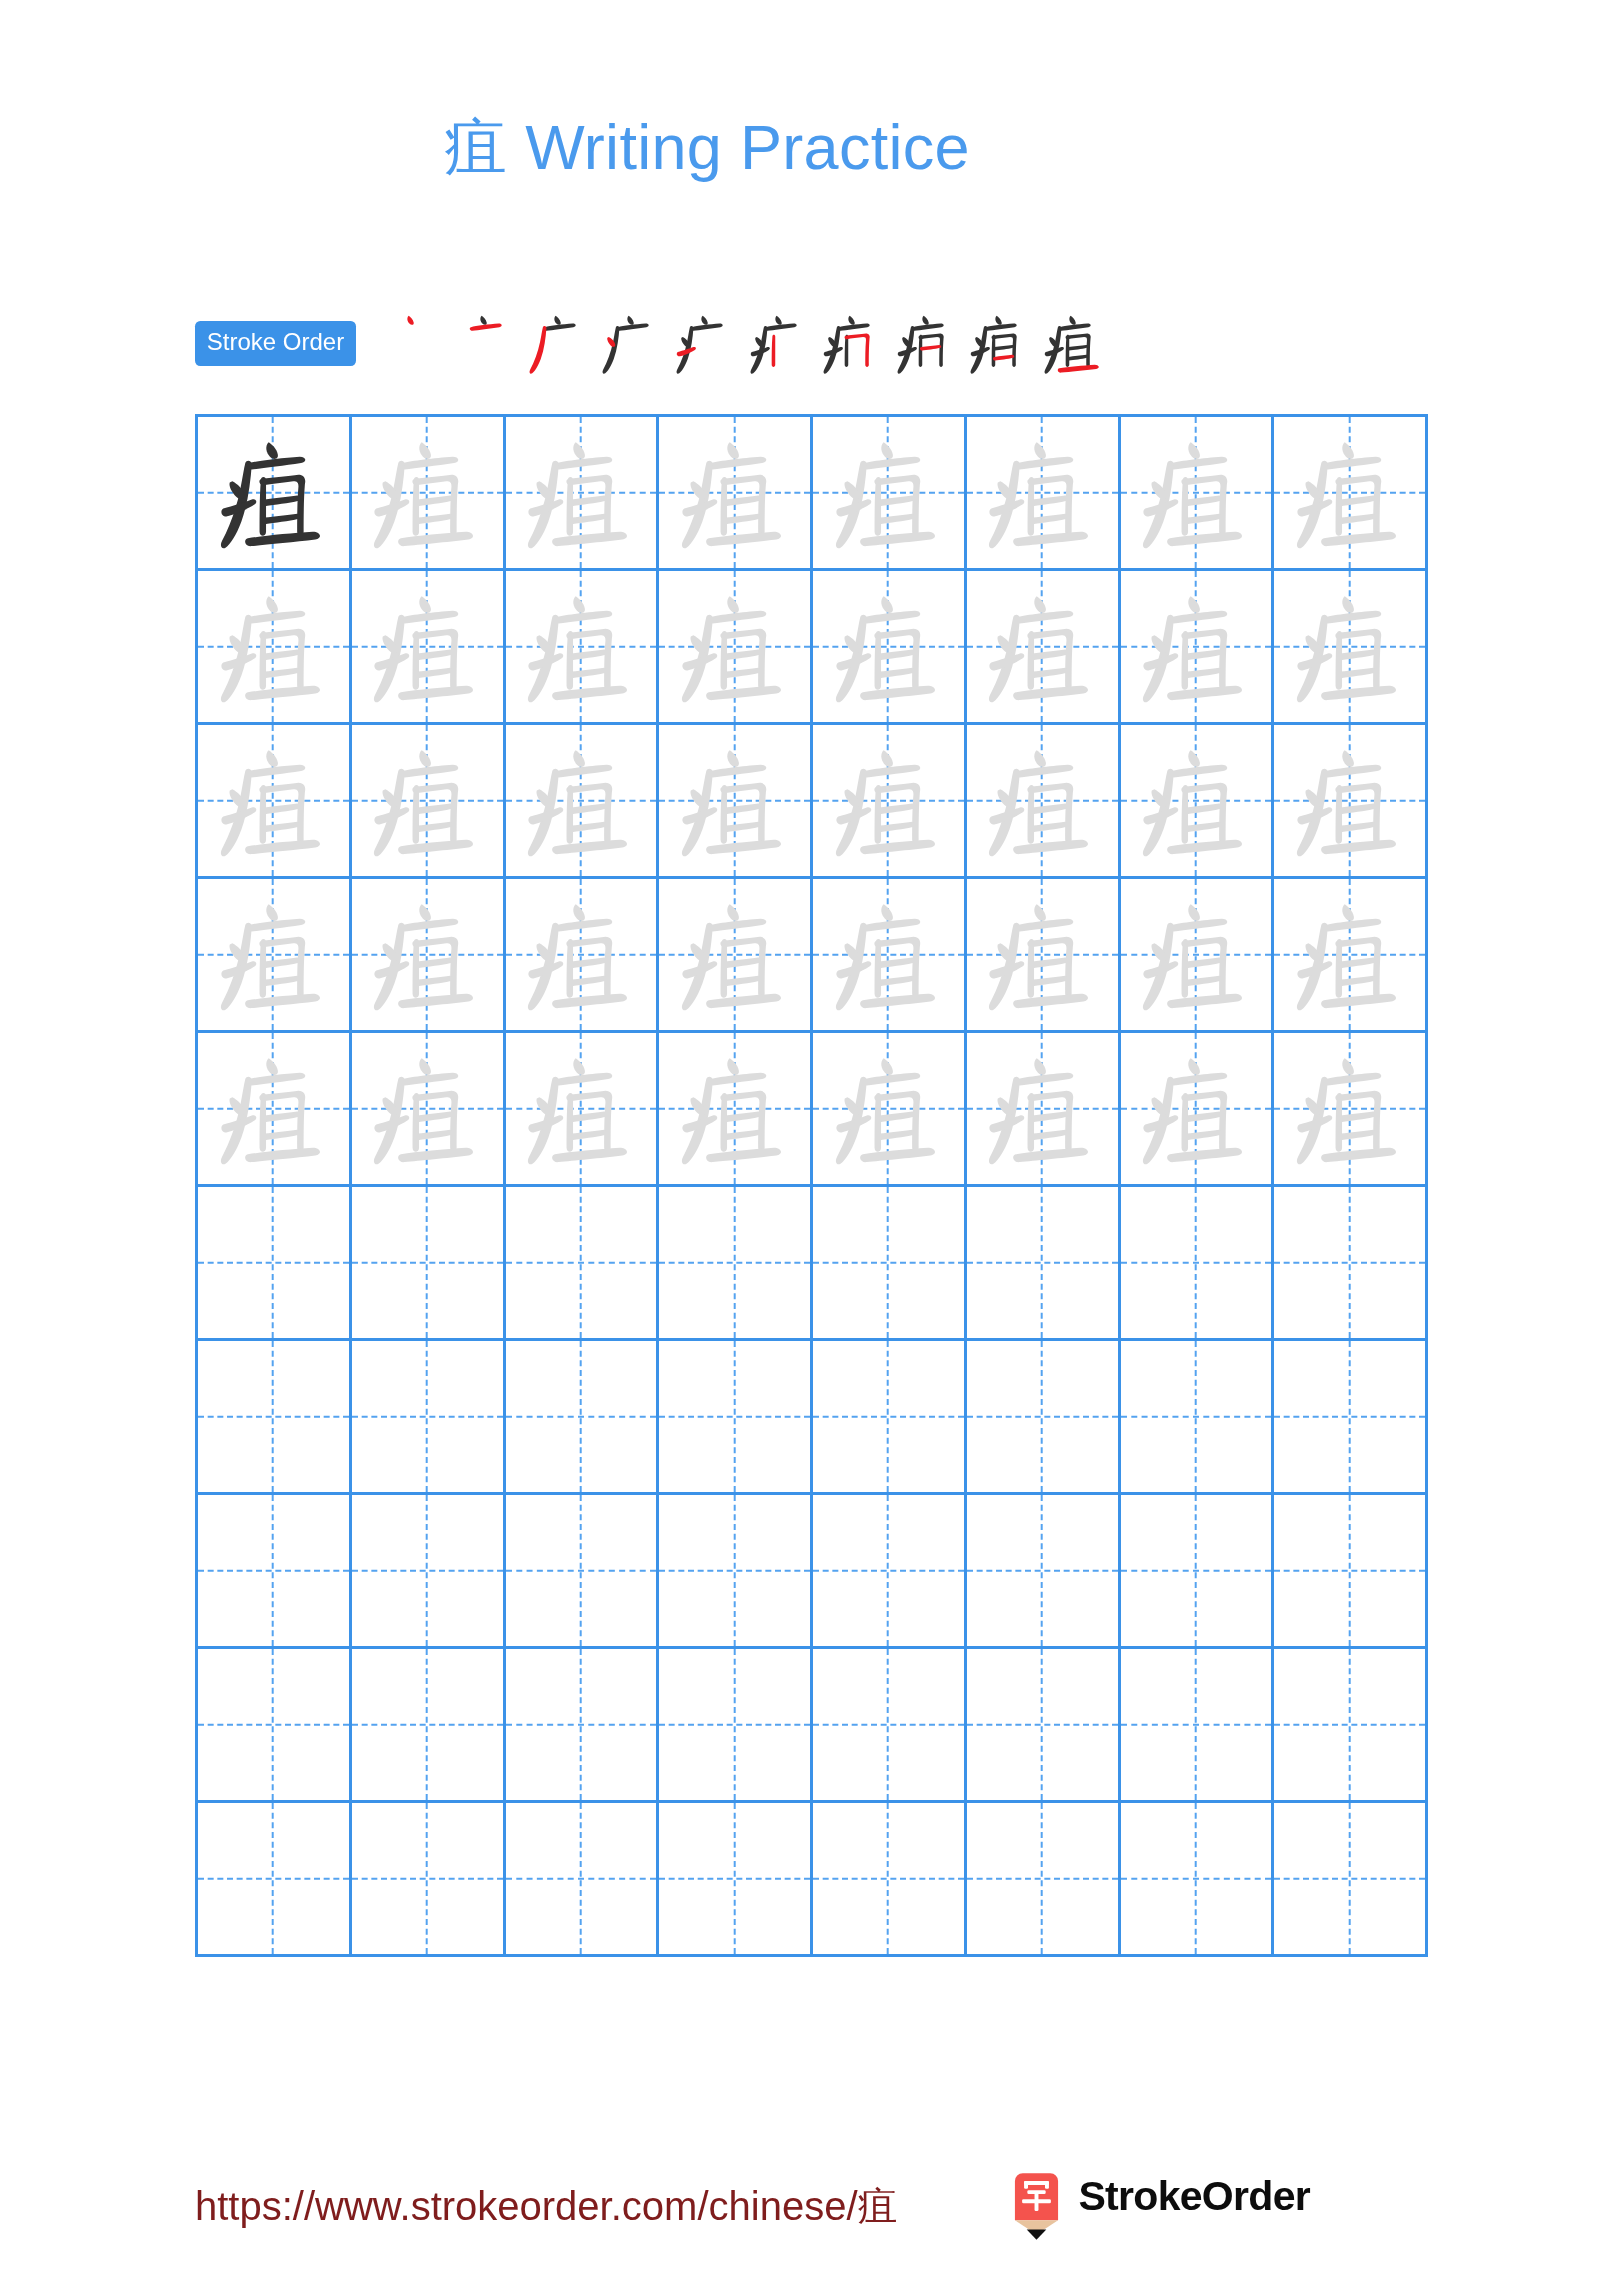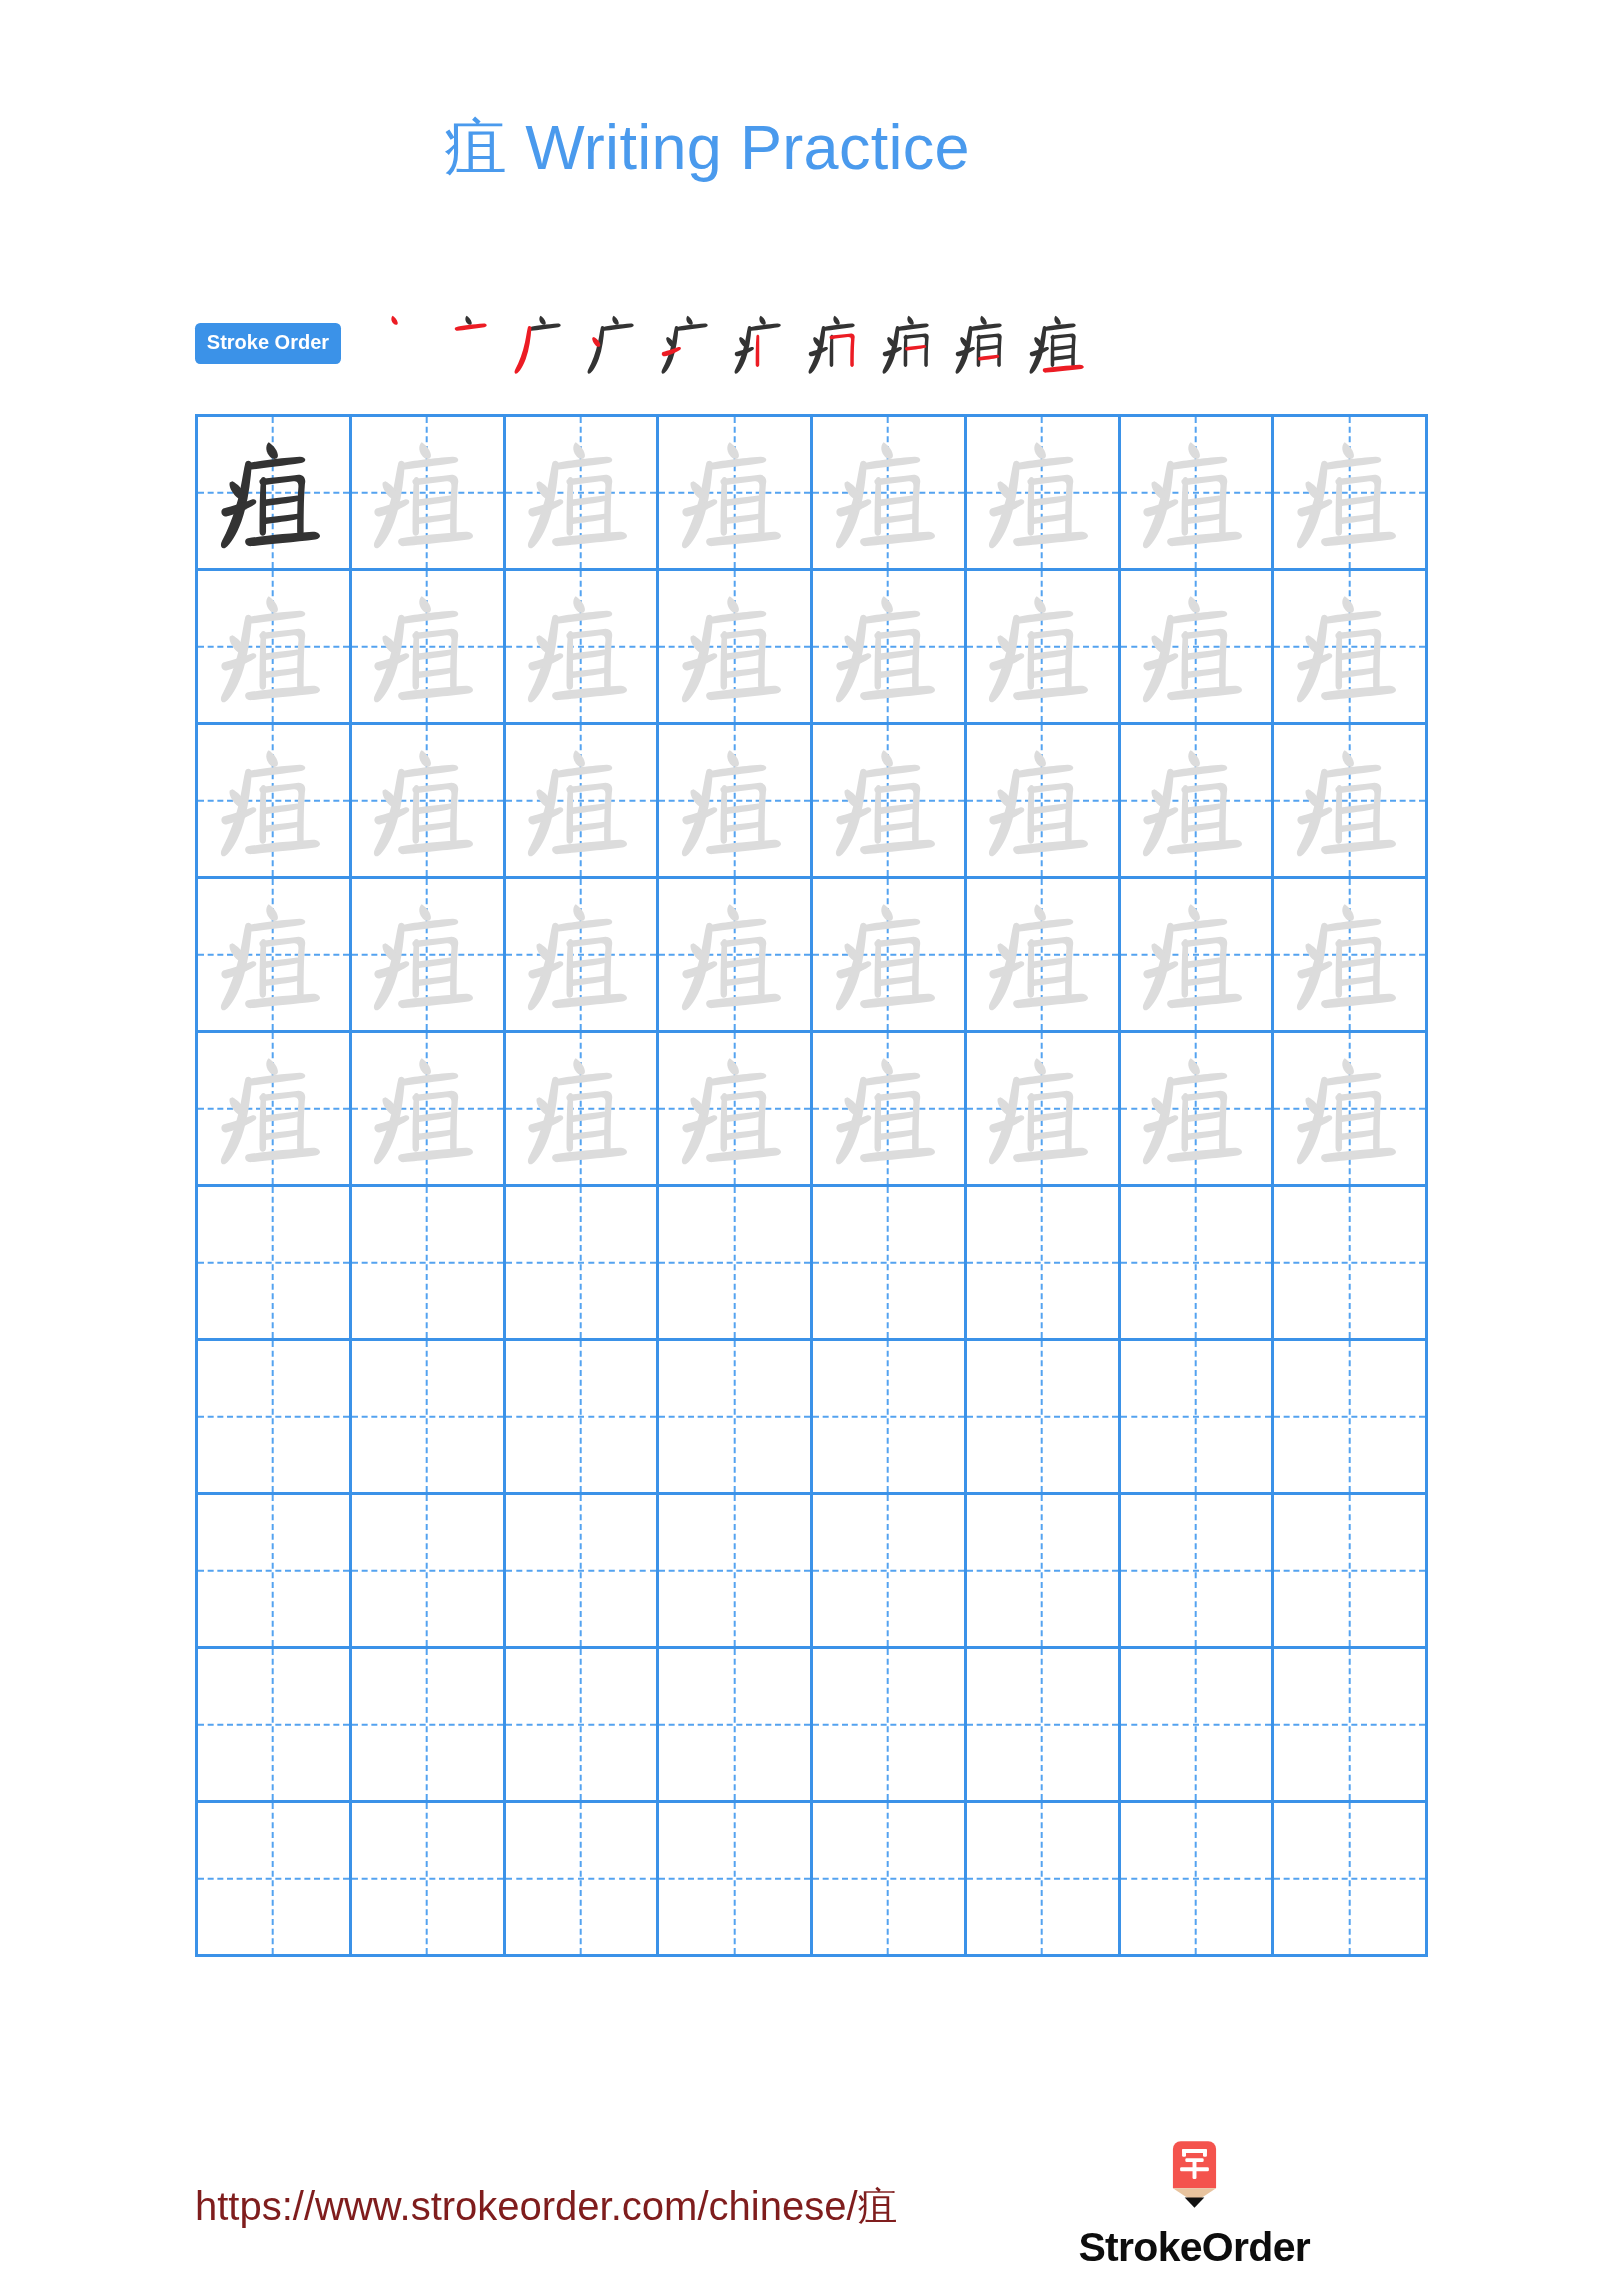--- a/index.html
+++ b/index.html
@@ -38,28 +38,27 @@
     top: 304px;
     left: 195px;
     width: 1233px;
     height: 79px;
     display: flex;
     align-items: center;
   }
   #stroke-order-badge {
     background: #3b92e8;
     color: #ffffff;
-    font-size: 20px;
+    font-size: 24px;
     line-height: 1;
     padding: 9.2px 11.8px 11.8px 11.8px;
     border-radius: 5.2px;
     white-space: nowrap;
     margin-right: 19.6px;
     flex: 0 0 auto;
-    font-weight: bold;
   }
   #stroke-steps {
     display: flex;
     align-items: center;
     flex: 1 1 auto;
     gap: 2.6px;
   }
   .stroke-step {
     width: 71px;
     height: 71px;
@@ -141,24 +140,23 @@
     justify-content: space-between;
   }
   #footer-url {
     font-size: 40px;
     color: #7f1d1d;
     white-space: nowrap;
     text-decoration: none;
   }
   #footer-logo {
     display: flex;
-    align-items: center;
+    align-items: flex-start;
     gap: 16px;
     padding-right: 118px;
-    flex-direction: column;
   }
   #footer-logo .mark { width: 51px; height: 67px; display:block; }
   #footer-logo .wordmark {
     font-size: 41px;
     font-weight: bold;
     color: #0d0d0d;
     letter-spacing: -0.7px;
     white-space: nowrap;
   }
 </style>

